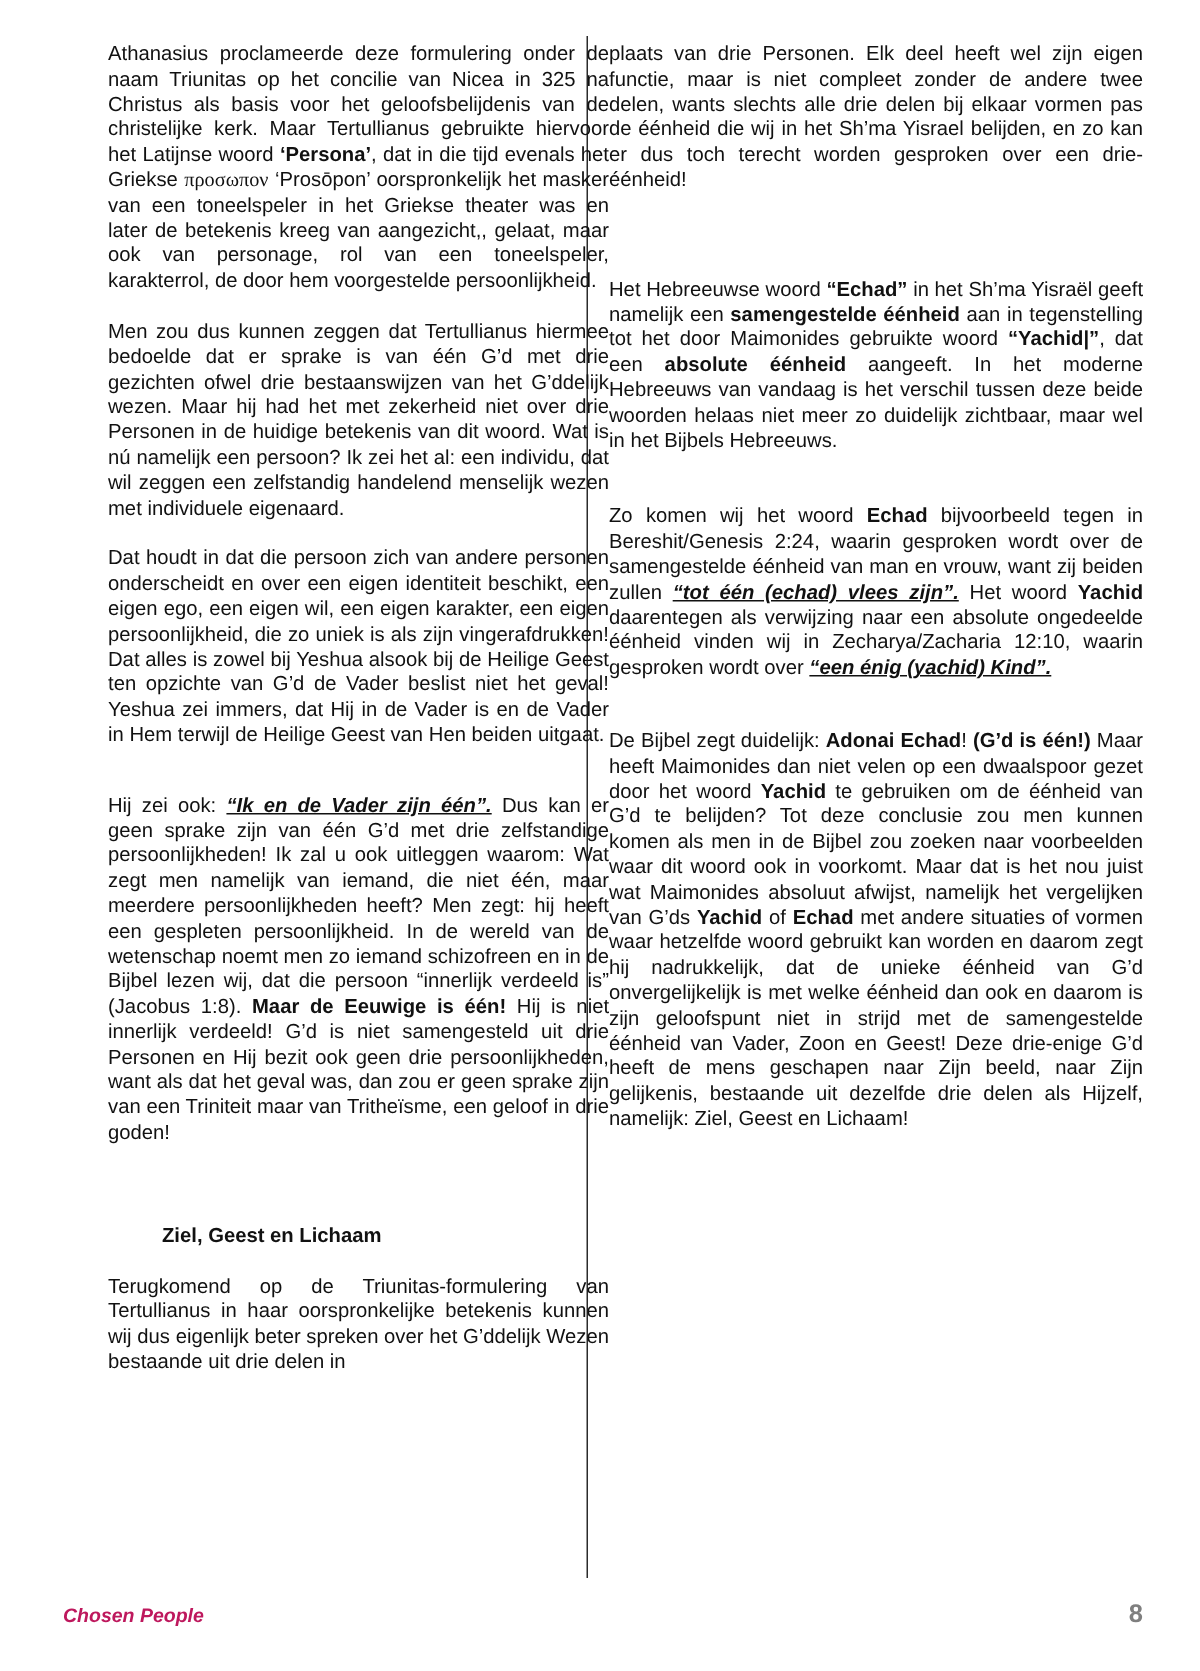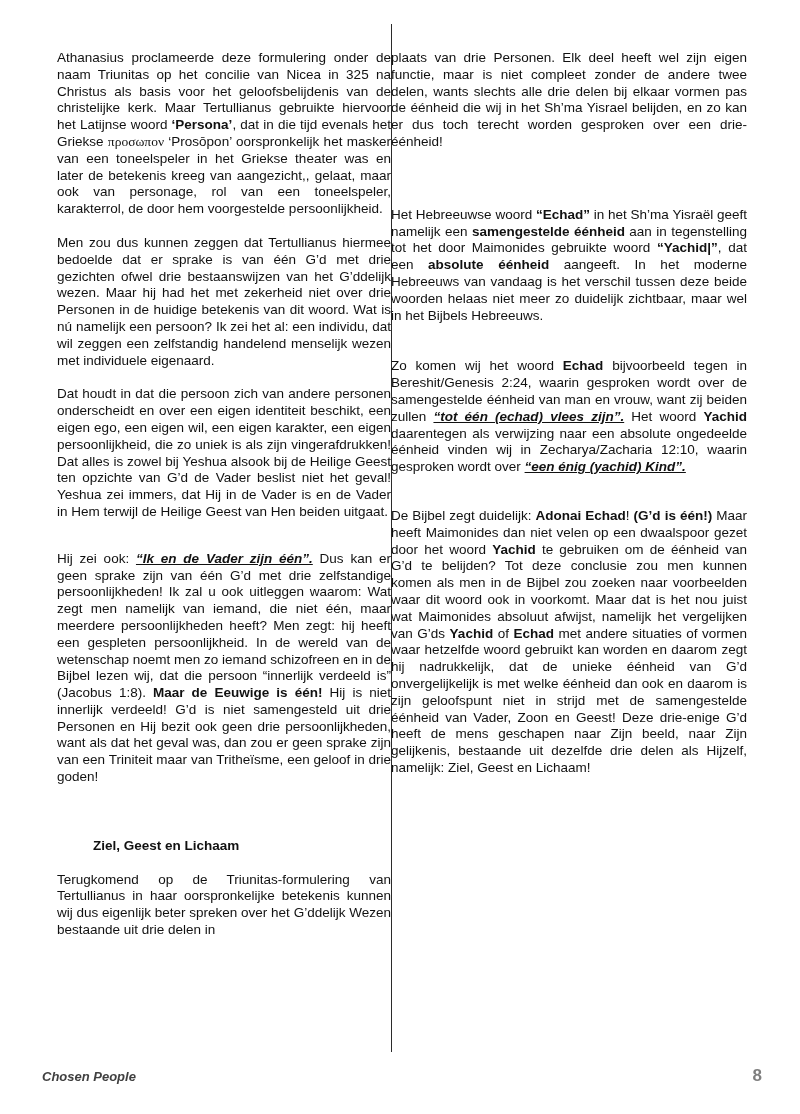--- a/index.html
+++ b/index.html
@@ -19,25 +19,25 @@
   .divider {
     position: absolute;
     left: 391px;
     top: 24px;
     width: 1px;
     height: 1028px;
     background: #2b2b2b;
   }
   .columns {
     position: absolute;
-    top: 50px;
+    top: 28px;
     left: 42px;
     right: 38px;
     display: flex;
-    justify-content: center;
+    justify-content: flex-end;
   }
   .col-left  { width: 334px; }
   .col-right { width: 356px; }
   .block {
     text-align: justify;
     hyphens: auto;
     -webkit-hyphens: auto;
   }
   .block + .block { margin-top: 17px; }
   .b, .block .b { font-weight: bold; }
@@ -72,21 +72,21 @@
     right: 38px;
     top: 1068px;
     display: flex;
     justify-content: space-between;
     align-items: baseline;
   }
   .footer .brand {
     font-weight: bold;
     font-style: italic;
     font-size: 13px;
-    color: #404040;
+    color: #be185d;
   }
   .footer .pagenum {
     font-weight: bold;
     font-size: 17px;
     color: #7f7f7f;
   }
 </style>
 </head>
 <body>
 

